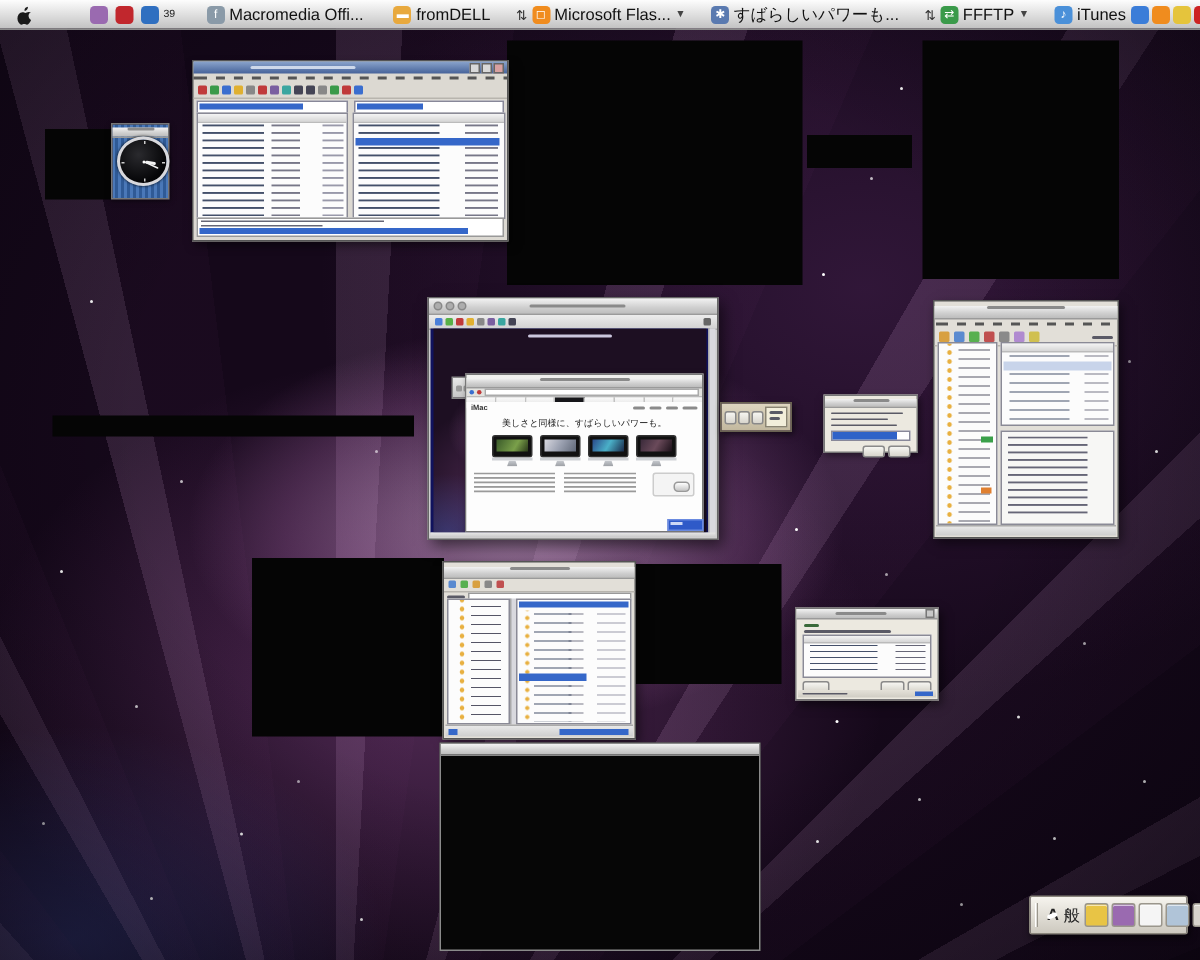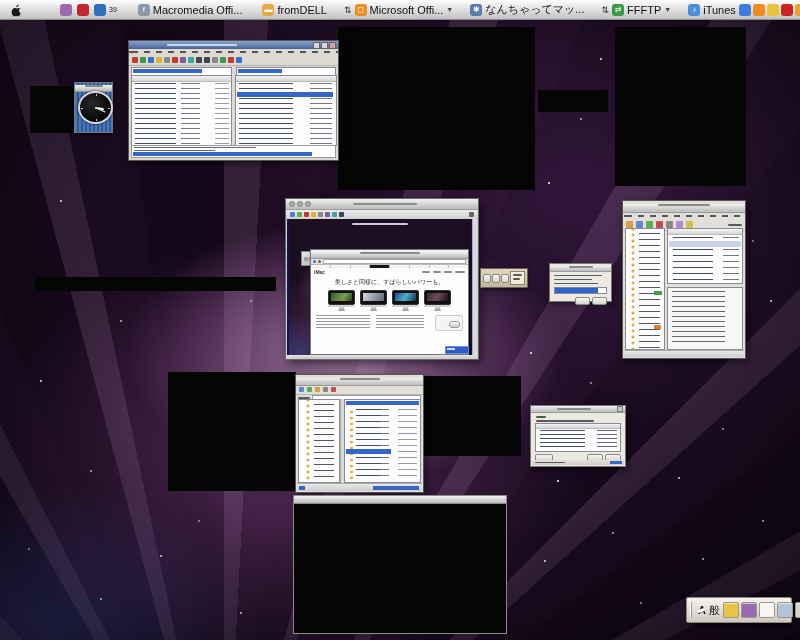--- a/index.html
+++ b/index.html
@@ -98,28 +98,28 @@
           <span class="mb-item">
             <span class="pre"></span>
             <span class="mbi" style="background: rgb(232, 169, 62);">▬</span>
             <span>fromDELL</span>
             <span class="suf"></span>
           </span>
 
           <span class="mb-item">
             <span class="pre">⇅</span>
             <span class="mbi" style="background: rgb(240, 140, 30);">◻</span>
-            <span>Microsoft Offi...</span>
+            <span>Microsoft Flas...</span>
             <span class="suf">▼</span>
           </span>
 
           <span class="mb-item">
             <span class="pre"></span>
             <span class="mbi" style="background: rgb(90, 122, 176);">✱</span>
-            <span>なんちゃってマッ...</span>
+            <span>すばらしいパワーも...</span>
             <span class="suf"></span>
           </span>
 
           <span class="mb-item">
             <span class="pre">⇅</span>
             <span class="mbi" style="background: rgb(58, 154, 74);">⇄</span>
             <span>FFFTP</span>
             <span class="suf">▼</span>
           </span>
 

